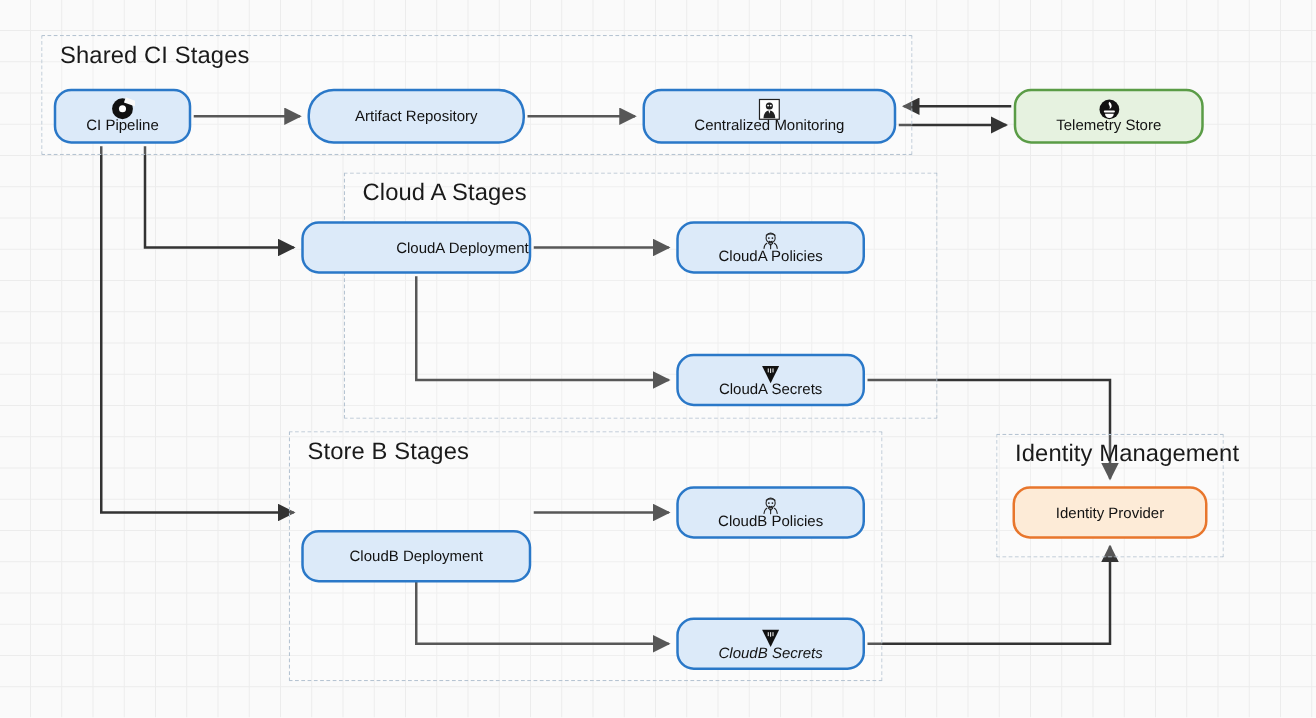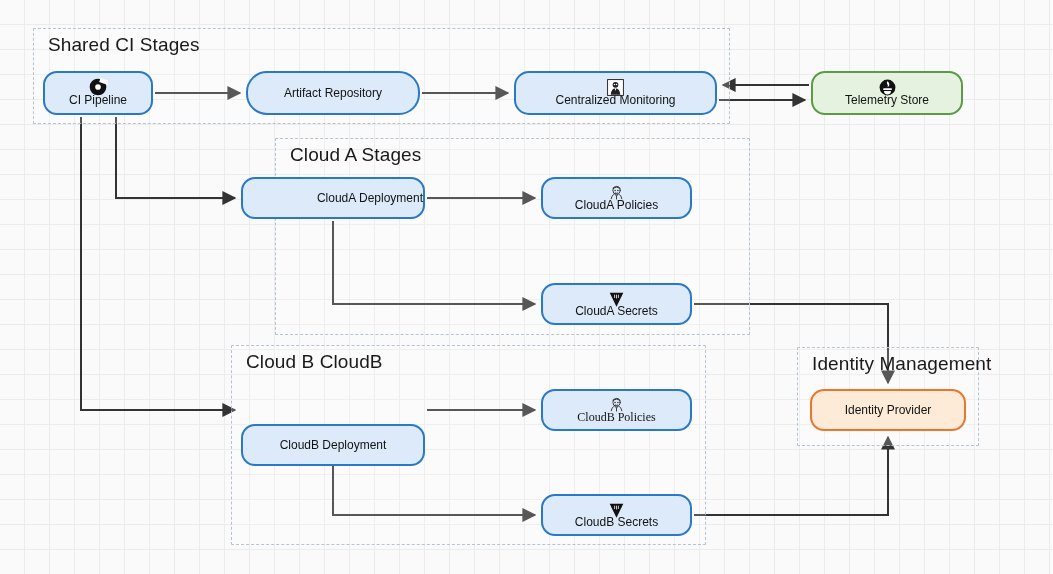--- a/index.html
+++ b/index.html
@@ -115,21 +115,21 @@
   </svg>
 
   <div id="groups-container">
       <div class="group" style="left: 33px; top: 28px; width: 697px; height: 96px;">
         <div class="group-title">Shared CI Stages</div>
       </div>
       <div class="group" style="left: 231px; top: 138px; width: 475px; height: 197px; margin-left: 44px;">
         <div class="group-title">Cloud A Stages</div>
       </div>
       <div class="group" style="left: 231px; top: 345px; width: 475px; height: 200px;">
-        <div class="group-title">Cloud B CloudB</div>
+        <div class="group-title">Store B Stages</div>
       </div>
       <div class="group" style="left: 797px; top: 347px; width: 182px; height: 99px;">
         <div class="group-title">Identity Management</div>
       </div>
     </div>
   <div id="nodes-container">
       <div class="node blue has-icon" style="left: 43px; top: 71px; width: 110px; height: 44px;">
         <div class="node-icon">
           <svg viewBox="0 0 24 24" width="20" height="20" aria-hidden="true">
       <circle cx="12" cy="12" r="10" fill="#111"></circle>
@@ -196,39 +196,39 @@
               <path d="M12 6.4 v3.8"></path>
               <path d="M14.4 6.4 v3.2"></path>
       </g>
     </svg>
         </div>
         <div class="node-label">CloudA Secrets</div>
       </div>
       <div class="node blue" style="left: 241px; top: 389px; width: 184px; height: 42px; margin-top: 35px;">
         <div class="node-label">CloudB Deployment</div>
       </div>
-      <div class="node blue has-icon" style="left: 541px; top: 389px; width: 151px; height: 42px; font-family: Liberation Serif, serif;">
+      <div class="node blue has-icon" style="left: 541px; top: 389px; width: 151px; height: 42px;">
         <div class="node-icon">
           <svg viewBox="0 0 24 24" width="19" height="19" aria-hidden="true">
       <g fill="none" stroke="#222" stroke-width="1.1" stroke-linecap="round">
         <ellipse cx="12" cy="8" rx="4.6" ry="5"></ellipse>
         <path d="M7.6 5.2 q4.4 -2.6 8.8 0"></path>
         <circle cx="10.2" cy="8.2" r="0.9" fill="#222" stroke="none"></circle>
         <circle cx="13.8" cy="8.2" r="0.9" fill="#222" stroke="none"></circle>
         <path d="M10.4 11.4 q1.6 1.1 3.2 0"></path>
         <path d="M8.2 13.4 q-2.6 1.4 -2.9 5.2"></path>
         <path d="M15.8 13.4 q2.6 1.4 2.9 5.2"></path>
         <path d="M10 13.6 q2 2.4 4 0"></path>
         <path d="M12 15.4 v3.6"></path>
       </g>
     </svg>
         </div>
         <div class="node-label">CloudB Policies</div>
       </div>
-      <div class="node blue has-icon" style="left: 541px; top: 494px; width: 151px; height: 42px;">
+      <div class="node blue has-icon" style="left: 541px; top: 494px; width: 151px; height: 42px; font-style: italic;">
         <div class="node-icon">
           <svg viewBox="0 0 24 24" width="19" height="19" aria-hidden="true">
       <path d="M3.4 3.6 H20.6 L12 21 Z" fill="#111"></path>
       <g stroke="#fff" stroke-width="1" stroke-linecap="round">
         <path d="M9.6 6.4 v3.2"></path>
               <path d="M12 6.4 v3.8"></path>
               <path d="M14.4 6.4 v3.2"></path>
       </g>
     </svg>
         </div>

